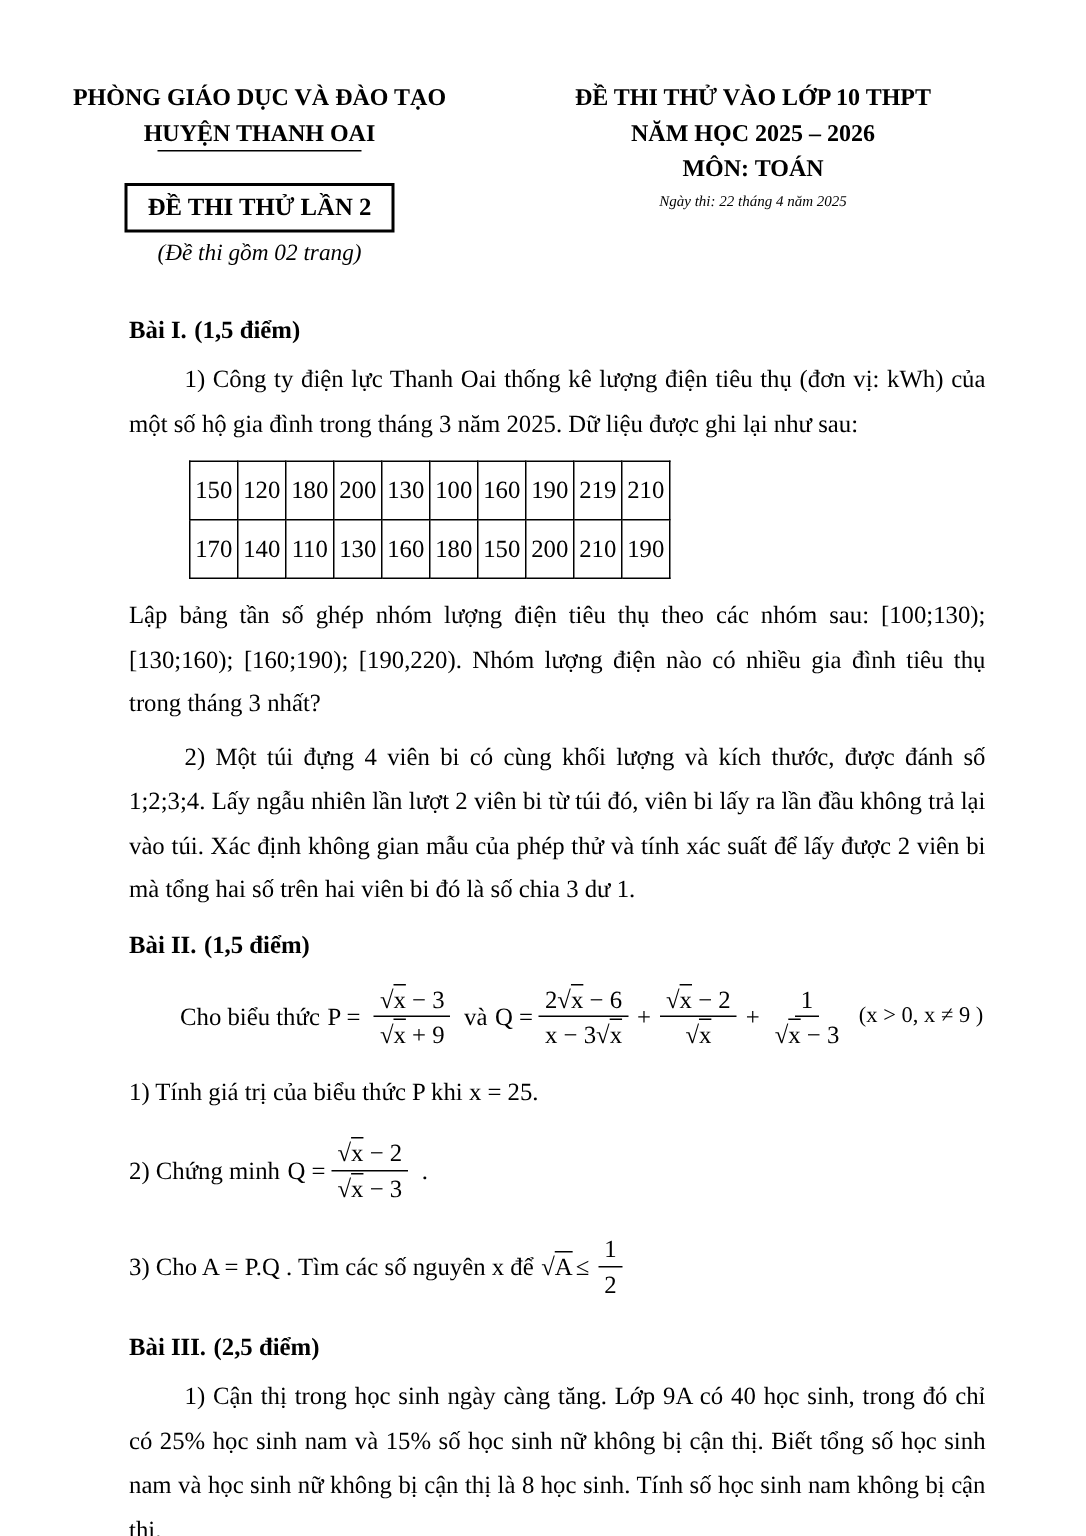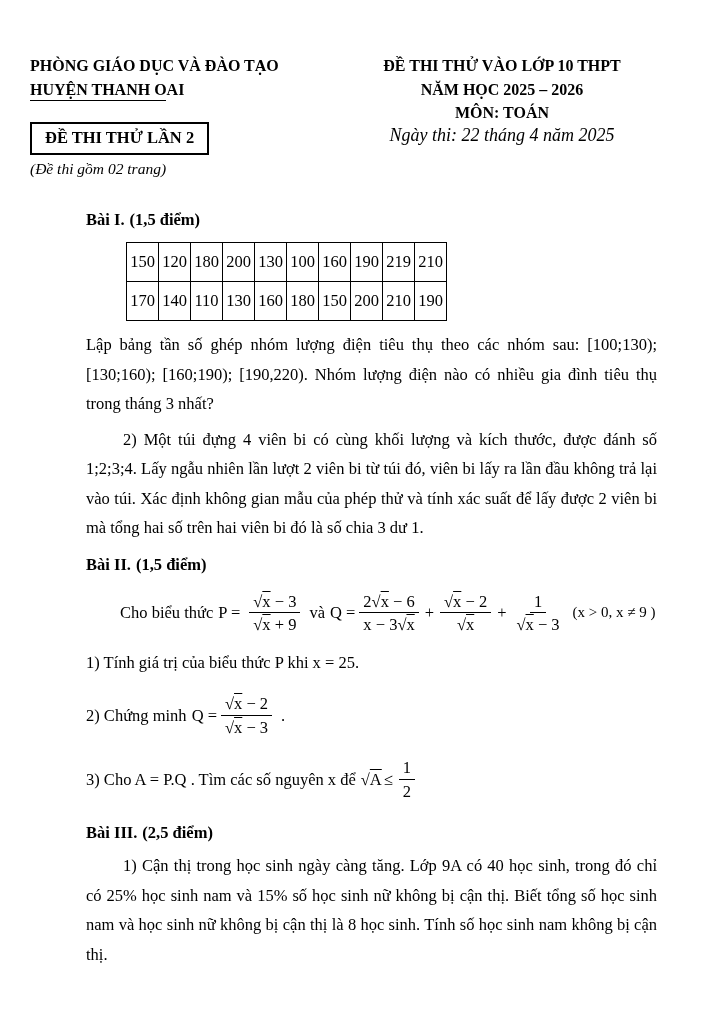--- a/index.html
+++ b/index.html
@@ -9,33 +9,33 @@
     color: #000000;
     font-family: "Liberation Serif", "DejaVu Serif", serif;
     font-size: 16.5px;
     overflow: hidden;
   }
   .page { width: 724px; height: 1024px; padding: 54px 30px 0 30px; overflow: hidden; }
 
   
   .header { display: flex; align-items: flex-start; }
   .h-left {
-    width: 286px; display: flex; flex-direction: column; align-items: flex-start;
+    width: 286px; display: flex; flex-direction: column; align-items: center;
   }
   .h-right {
     width: 372px; display: flex; flex-direction: column; align-items: center;
   }
   .h-bold { font-weight: bold; font-size: 16px; line-height: 24px; white-space: nowrap; }
   .u-bar { width: 136px; border-bottom: 1.6px solid #000; margin-top: -2px; }
   .exam-box {
     border: 2px solid #000; padding: 4px 13px 5px 13px; margin-top: 21px;
     font-weight: bold; font-size: 16.5px; white-space: nowrap;
   }
   .h-note { font-style: italic; font-size: 15.5px; margin-top: 5px; white-space: nowrap; }
-  .h-it { font-style: italic; font-size: 18px; line-height: 22px; white-space: nowrap; }
+  .h-it { font-style: italic; font-size: 10px; line-height: 22px; white-space: nowrap; }
   .lh22 { line-height: 22px; }
 
   
   .content { margin-top: 30px; padding-left: 56px; padding-right: 37px; }
   .sec-title { font-weight: bold; font-size: 16.5px; line-height: 24px; }
   .sec-title .bi { margin-left: 5px; }
   .para { text-align: justify; line-height: 29.5px; }
   .indent { text-indent: 37px; }
   .mt6 { margin-top: 6px; }
 
@@ -93,20 +93,21 @@
       <div class="h-bold lh22">MÔN: TOÁN</div>
       <div class="h-it">Ngày thi: 22 tháng 4 năm 2025</div>
     </div>
   </div>
 
   <div class="content">
 
     <div class="sec-title">
       <span>Bài I.</span><span class="bi">(1,5 điểm)</span>
     </div>
+    <p class="para indent mt6">1) Công ty điện lực Thanh Oai thống kê lượng điện tiêu thụ (đơn vị: kWh) của một số hộ gia đình trong tháng 3 năm 2025. Dữ liệu được ghi lại như sau:</p>
 
     <table class="data-table">
       <tbody>
         <tr>
           <td>150</td>
           <td>120</td>
           <td>180</td>
           <td>200</td>
           <td>130</td>
           <td>100</td>

